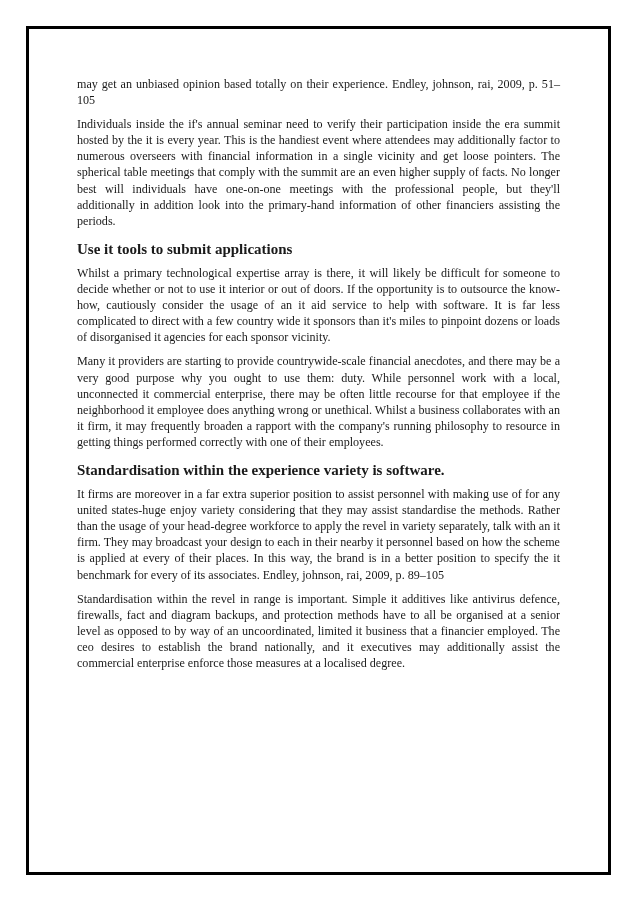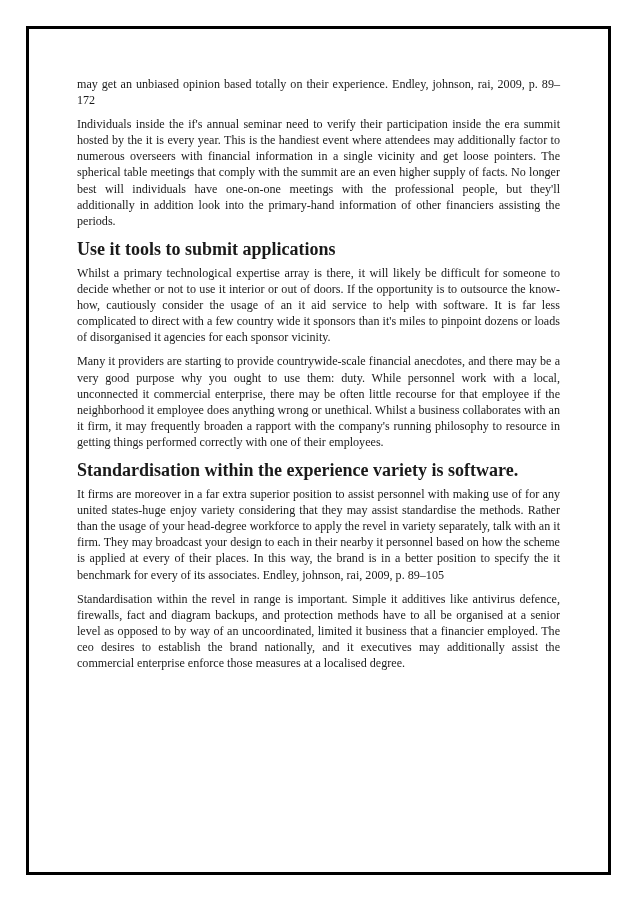--- a/index.html
+++ b/index.html
@@ -19,32 +19,32 @@
     font-size: 12.1px;
     line-height: 16.1px;
     color: #1a1a1a;
   }
   .content p {
     margin: 0 0 8px 0;
     text-align: justify;
   }
   .content h3 {
     margin: 12px 0 8px 0;
-    font-size: 18px;
+    font-size: 15px;
     line-height: 16.1px;
     font-weight: bold;
   }
 </style>
 </head>
 <body>
 
 <div class="page-border"></div>
 
 <div class="content">
-  <p>may get an unbiased opinion based totally on their experience. Endley, johnson, rai, 2009, p. 89–172</p>
+  <p>may get an unbiased opinion based totally on their experience. Endley, johnson, rai, 2009, p. 51–105</p>
   <p>Individuals inside the if's annual seminar need to verify their participation inside the era summit hosted by the it is every year. This is the handiest event where attendees may additionally factor to numerous overseers with financial information in a single vicinity and get loose pointers. The spherical table meetings that comply with the summit are an even higher supply of facts. No longer best will individuals have one-on-one meetings with the professional people, but they'll additionally in addition look into the primary-hand information of other financiers assisting the periods.</p>
   <h3>Use it tools to submit applications</h3>
   <p>Whilst a primary technological expertise array is there, it will likely be difficult for someone to decide whether or not to use it interior or out of doors. If the opportunity is to outsource the know-how, cautiously consider the usage of an it aid service to help with software. It is far less complicated to direct with a few country wide it sponsors than it's miles to pinpoint dozens or loads of disorganised it agencies for each sponsor vicinity.</p>
   <p>Many it providers are starting to provide countrywide-scale financial anecdotes, and there may be a very good purpose why you ought to use them: duty. While personnel work with a local, unconnected it commercial enterprise, there may be often little recourse for that employee if the neighborhood it employee does anything wrong or unethical. Whilst a business collaborates with an it firm, it may frequently broaden a rapport with the company's running philosophy to resource in getting things performed correctly with one of their employees.</p>
   <h3>Standardisation within the experience variety is software.</h3>
   <p>It firms are moreover in a far extra superior position to assist personnel with making use of for any united states-huge enjoy variety considering that they may assist standardise the methods. Rather than the usage of your head-degree workforce to apply the revel in variety separately, talk with an it firm. They may broadcast your design to each in their nearby it personnel based on how the scheme is applied at every of their places. In this way, the brand is in a better position to specify the it benchmark for every of its associates. Endley, johnson, rai, 2009, p. 89–105</p>
   <p>Standardisation within the revel in range is important. Simple it additives like antivirus defence, firewalls, fact and diagram backups, and protection methods have to all be organised at a senior level as opposed to by way of an uncoordinated, limited it business that a financier employed. The ceo desires to establish the brand nationally, and it executives may additionally assist the commercial enterprise enforce those measures at a localised degree.</p>
 </div>
 
 </body></html>

